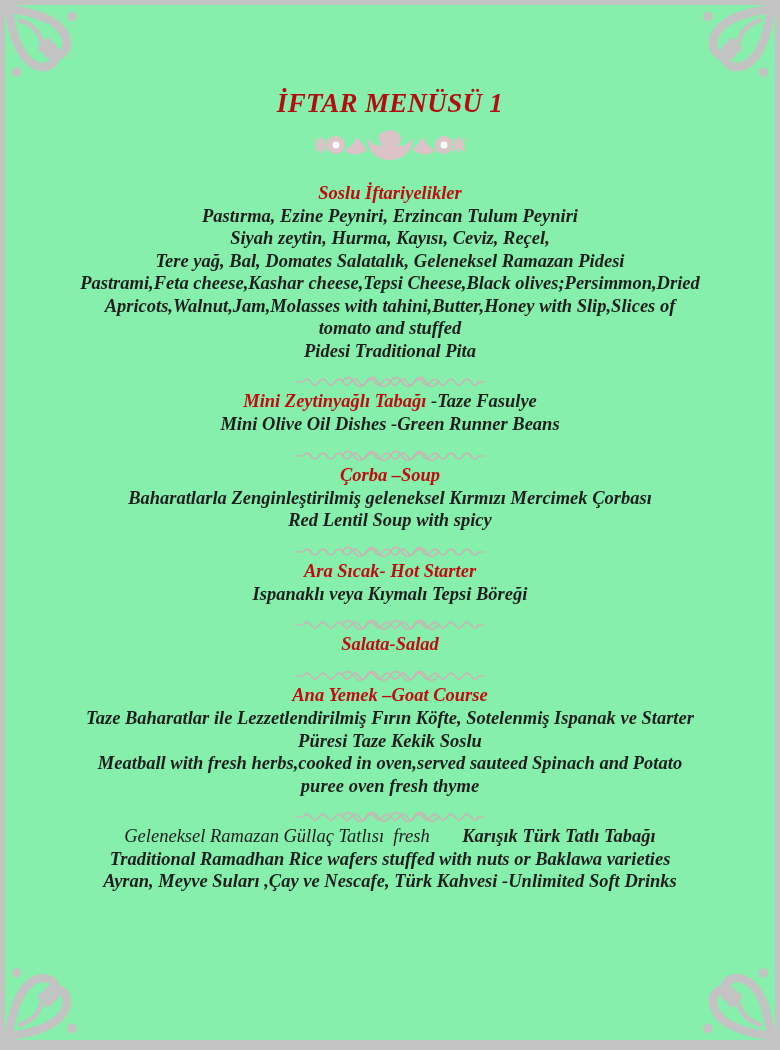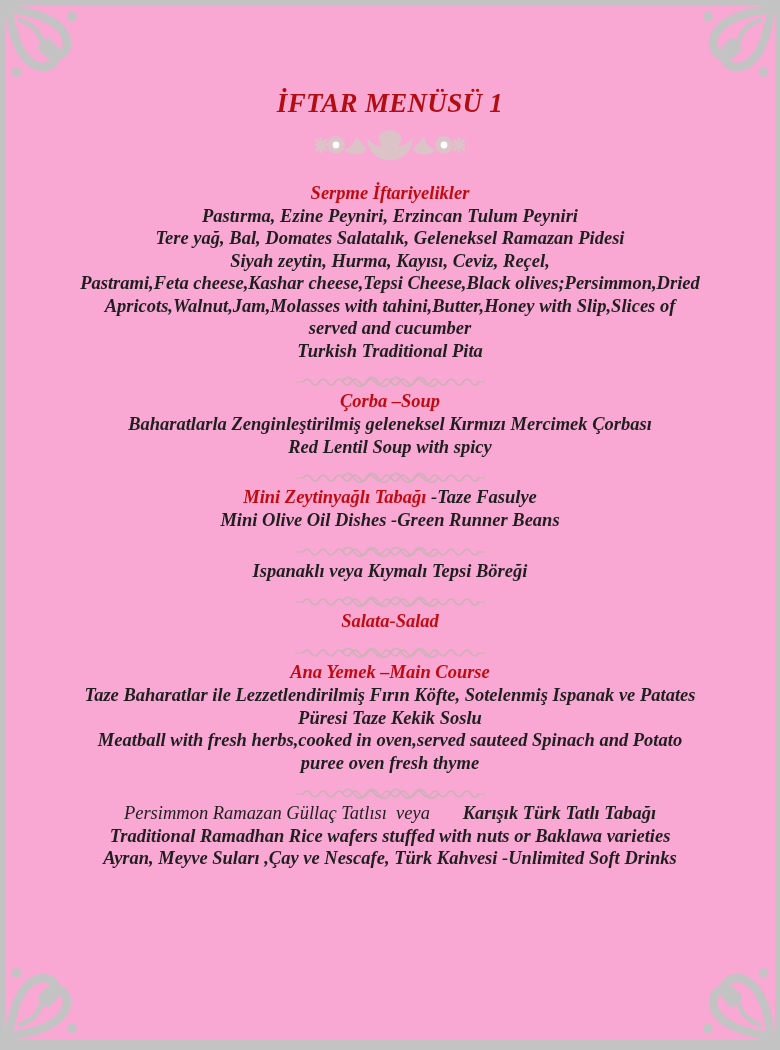--- a/index.html
+++ b/index.html
@@ -7,21 +7,21 @@
     --ink:#1f1f1f;
     --title-red:#b20d10;
     --heading-red:#c00c11;
     --decor-pink:#dcc3c8;
     --divider-pink:#cbb2b6;
   }
   html,body{margin:0;padding:0;background:#ffffff;}
   .page{
     position:relative;
     width:780px;height:1050px;
-    background:#f9a8d4;
+    background:#86efac;
     overflow:hidden;
     font-family:"Liberation Serif","DejaVu Serif",serif;
   }
   
   .bar{position:absolute;background:var(--frame);}
   .bar.top{top:0;left:0;right:0;height:5px;}
   .bar.left{top:0;left:0;bottom:0;width:5px;}
   .bar.right{top:0;right:0;bottom:0;width:5px;}
   .bar.bottom{bottom:0;left:0;right:0;height:10px;}
   
@@ -114,94 +114,95 @@
       <use href="#corner-flourish"></use>
     </svg>
 
   <div class="content">
     <div class="title">İFTAR MENÜSÜ 1</div>
     <svg class="ornament" width="150" height="36" viewBox="0 0 150 36">
         <use href="#damask-ornament"></use>
       </svg>
     <div>
         <div class="menu-section">
-      <div class="section-heading"><span class="seg red">Serpme İftariyelikler</span></div>
+      <div class="section-heading"><span class="seg red">Soslu İftariyelikler</span></div>
       <div>
             <div class="menu-line"><span class="seg body">Pastırma, Ezine Peyniri, Erzincan Tulum Peyniri</span></div>
+            <div class="menu-line"><span class="seg body">Siyah zeytin, Hurma, Kayısı, Ceviz, Reçel,</span></div>
             <div class="menu-line"><span class="seg body">Tere yağ, Bal, Domates Salatalık, Geleneksel Ramazan Pidesi</span></div>
-            <div class="menu-line"><span class="seg body">Siyah zeytin, Hurma, Kayısı, Ceviz, Reçel,</span></div>
             <div class="menu-line"><span class="seg body">Pastrami,Feta cheese,Kashar cheese,Tepsi Cheese,Black olives;Persimmon,Dried</span></div>
             <div class="menu-line"><span class="seg body">Apricots,Walnut,Jam,Molasses with tahini,Butter,Honey with Slip,Slices of</span></div>
-            <div class="menu-line"><span class="seg body">served and cucumber</span></div>
-            <div class="menu-line"><span class="seg body">Turkish Traditional Pita</span></div>
+            <div class="menu-line"><span class="seg body">tomato and stuffed</span></div>
+            <div class="menu-line"><span class="seg body">Pidesi Traditional Pita</span></div>
+          </div>
+      <div class="divider-wrap">
+        <svg width="190" height="12" viewBox="0 0 190 12">
+              <use href="#wave-divider"></use>
+            </svg>
+      </div>
+    </div>
+        <div class="menu-section">
+      <div class="section-heading"><span class="seg red">Mini Zeytinyağlı Tabağı </span><span class="seg black">-Taze Fasulye</span></div>
+      <div>
+            <div class="menu-line"><span class="seg body">Mini Olive Oil Dishes -Green Runner Beans</span></div>
           </div>
       <div class="divider-wrap">
         <svg width="190" height="12" viewBox="0 0 190 12">
               <use href="#wave-divider"></use>
             </svg>
       </div>
     </div>
         <div class="menu-section">
       <div class="section-heading"><span class="seg red">Çorba –Soup</span></div>
       <div>
             <div class="menu-line"><span class="seg body">Baharatlarla Zenginleştirilmiş geleneksel Kırmızı Mercimek Çorbası</span></div>
             <div class="menu-line"><span class="seg body">Red Lentil Soup with spicy</span></div>
           </div>
       <div class="divider-wrap">
         <svg width="190" height="12" viewBox="0 0 190 12">
               <use href="#wave-divider"></use>
             </svg>
       </div>
     </div>
         <div class="menu-section">
-      <div class="section-heading"><span class="seg red">Mini Zeytinyağlı Tabağı </span><span class="seg black">-Taze Fasulye</span></div>
-      <div>
-            <div class="menu-line"><span class="seg body">Mini Olive Oil Dishes -Green Runner Beans</span></div>
-          </div>
-      <div class="divider-wrap">
-        <svg width="190" height="12" viewBox="0 0 190 12">
-              <use href="#wave-divider"></use>
-            </svg>
-      </div>
-    </div>
-        <div class="menu-section">
+      <div class="section-heading"><span class="seg red">Ara Sıcak- Hot Starter</span></div>
       <div>
             <div class="menu-line"><span class="seg body">Ispanaklı veya Kıymalı Tepsi Böreği</span></div>
           </div>
       <div class="divider-wrap">
         <svg width="190" height="12" viewBox="0 0 190 12">
               <use href="#wave-divider"></use>
             </svg>
       </div>
     </div>
         <div class="menu-section">
       <div class="section-heading"><span class="seg red">Salata-Salad</span></div>
       <div class="divider-wrap">
         <svg width="190" height="12" viewBox="0 0 190 12">
               <use href="#wave-divider"></use>
             </svg>
       </div>
     </div>
         <div class="menu-section">
-      <div class="section-heading"><span class="seg red">Ana Yemek –Main Course</span></div>
-      <div>
-            <div class="menu-line"><span class="seg body">Taze Baharatlar ile Lezzetlendirilmiş Fırın Köfte, Sotelenmiş Ispanak ve Patates</span></div>
+      <div class="section-heading"><span class="seg red">Ana Yemek –Goat Course</span></div>
+      <div>
+            <div class="menu-line"><span class="seg body">Taze Baharatlar ile Lezzetlendirilmiş Fırın Köfte, Sotelenmiş Ispanak ve Starter</span></div>
             <div class="menu-line"><span class="seg body">Püresi Taze Kekik Soslu</span></div>
             <div class="menu-line"><span class="seg body">Meatball with fresh herbs,cooked in oven,served sauteed Spinach and Potato</span></div>
             <div class="menu-line"><span class="seg body">puree oven fresh thyme</span></div>
           </div>
       <div class="divider-wrap">
         <svg width="190" height="12" viewBox="0 0 190 12">
               <use href="#wave-divider"></use>
             </svg>
       </div>
     </div>
         <div class="menu-section">
       <div>
-            <div class="menu-line"><span class="seg light">Persimmon Ramazan Güllaç Tatlısı  veya </span><span class="seg bold">Karışık Türk Tatlı Tabağı</span></div>
+            <div class="menu-line"><span class="seg light">Geleneksel Ramazan Güllaç Tatlısı  fresh </span><span class="seg bold">Karışık Türk Tatlı Tabağı</span></div>
             <div class="menu-line"><span class="seg body">Traditional Ramadhan Rice wafers stuffed with nuts or Baklawa varieties</span></div>
             <div class="menu-line"><span class="seg body">Ayran, Meyve Suları ,Çay ve Nescafe, Türk Kahvesi -Unlimited Soft Drinks</span></div>
           </div>
 
     </div>
       </div>
   </div>
 
 </div>
 

